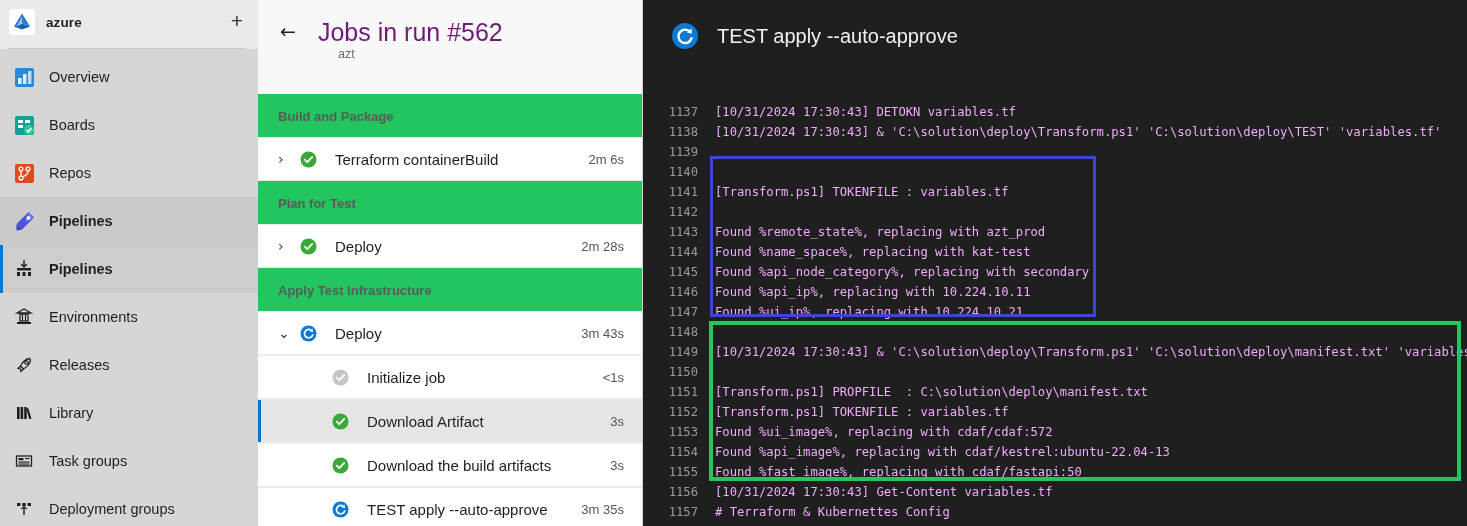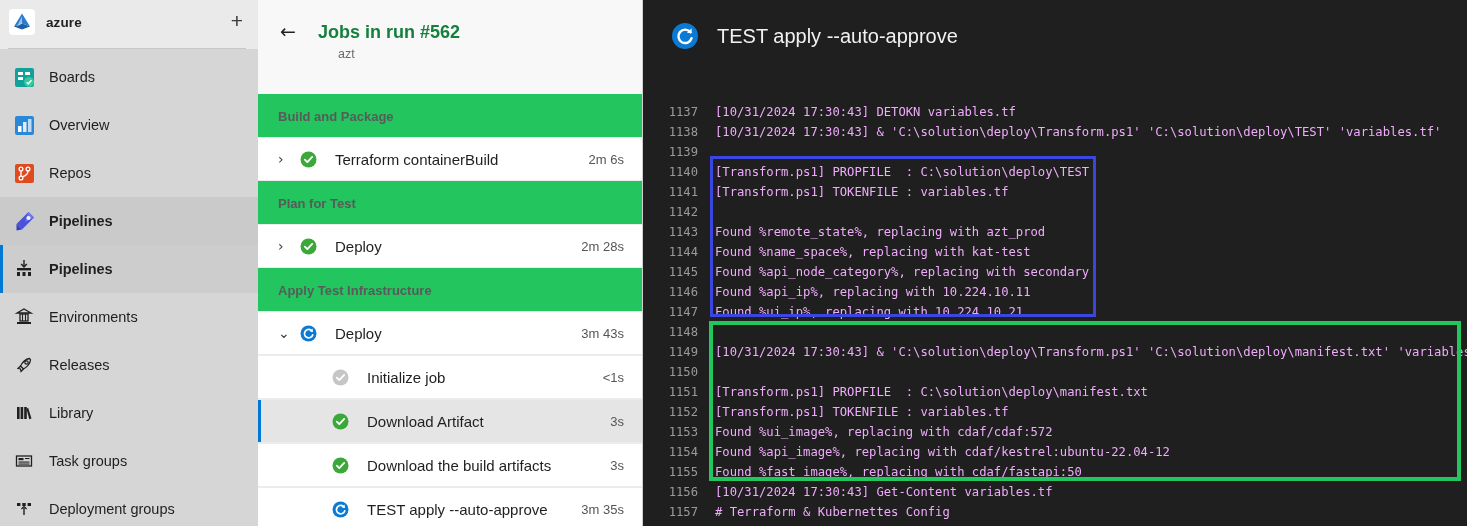--- a/index.html
+++ b/index.html
@@ -111,23 +111,23 @@
   .jobs-title-row { display: flex; align-items: flex-start; }
   .back-arrow {
     font-size: 19px;
     color: #1f1f1f;
     line-height: 22px;
     margin-right: 22px;
     cursor: pointer;
     font-family: "DejaVu Sans", sans-serif;
   }
   .jobs-title {
-    font-size: 18px;
-    font-weight: bold;
-    color: #15803d;
+    font-size: 25px;
+    font-weight: normal;
+    color: #701a75;
     line-height: 24px;
   }
   .jobs-sub {
     font-size: 12.5px;
     color: #6b6b6b;
     margin-left: 58px;
     margin-top: 3px;
   }
   .stage-label {
     font-size: 13px;
@@ -246,41 +246,41 @@
       </div>
       <div class="org-name">azure</div>
       <div class="add-btn">+</div>
     </div>
 
     <div class="nav-list">
 
       <div class="nav-item">
         <span class="nav-icon">
           <svg width="23" height="23" viewBox="0 0 23 23">
+            <rect x="2" y="2" width="19" height="19" rx="2" fill="#2b88d8"></rect>
+            <rect x="5" y="12" width="3.5" height="6" fill="#ffffff"></rect>
+            <rect x="10" y="8" width="3.5" height="10" fill="#ffffff" opacity="0.85"></rect>
+            <rect x="15" y="5" width="3.5" height="13" fill="#ffffff" opacity="0.7"></rect>
+          </svg>
+        </span>
+        <span class="nav-label">Overview</span>
+      </div>
+
+      <div class="nav-item">
+        <span class="nav-icon">
+          <svg width="23" height="23" viewBox="0 0 23 23">
             <rect x="2" y="2" width="19" height="19" rx="2" fill="#12a19a"></rect>
             <rect x="5" y="6" width="5" height="3" fill="#ffffff"></rect>
             <rect x="12" y="6" width="5" height="3" fill="#ffffff"></rect>
             <rect x="5" y="11" width="5" height="3" fill="#ffffff"></rect>
             <circle cx="16" cy="16" r="5" fill="#2ecc9a"></circle>
             <path d="M13.7 16.2 L15.3 17.8 L18.4 14.3" stroke="#ffffff" stroke-width="1.6" fill="none"></path>
           </svg>
         </span>
         <span class="nav-label">Boards</span>
-      </div>
-
-      <div class="nav-item">
-        <span class="nav-icon">
-          <svg width="23" height="23" viewBox="0 0 23 23">
-            <rect x="2" y="2" width="19" height="19" rx="2" fill="#2b88d8"></rect>
-            <rect x="5" y="12" width="3.5" height="6" fill="#ffffff"></rect>
-            <rect x="10" y="8" width="3.5" height="10" fill="#ffffff" opacity="0.85"></rect>
-            <rect x="15" y="5" width="3.5" height="13" fill="#ffffff" opacity="0.7"></rect>
-          </svg>
-        </span>
-        <span class="nav-label">Overview</span>
       </div>
 
       <div class="nav-item">
         <span class="nav-icon">
           <svg width="23" height="23" viewBox="0 0 23 23">
             <rect x="2" y="2" width="19" height="19" rx="2" fill="#df4b1f"></rect>
             <circle cx="8" cy="7" r="1.9" fill="none" stroke="#ffffff" stroke-width="1.3"></circle>
             <circle cx="8" cy="16" r="1.9" fill="none" stroke="#ffffff" stroke-width="1.3"></circle>
             <circle cx="15" cy="7" r="1.9" fill="none" stroke="#ffffff" stroke-width="1.3"></circle>
             <path d="M8 9 L8 14" stroke="#ffffff" stroke-width="1.3"></path>
@@ -489,35 +489,35 @@
             <path d="M20.6 6.2 L20.6 11.1 L15.9 11.1 Z" fill="#ffffff"></path>
           </svg>
       </span>
       <span class="log-header-title">TEST apply --auto-approve</span>
     </div>
 
     <div class="log-body">
       <div class="log-line"><span class="ln">1137</span><span class="ltxt">[10/31/2024 17:30:43] DETOKN variables.tf</span></div>
       <div class="log-line"><span class="ln">1138</span><span class="ltxt">[10/31/2024 17:30:43] &amp; 'C:\solution\deploy\Transform.ps1' 'C:\solution\deploy\TEST' 'variables.tf'</span></div>
       <div class="log-line"><span class="ln">1139</span><span class="ltxt"></span></div>
-      <div class="log-line"><span class="ln">1140</span><span class="ltxt">[Transform.ps1] PROPFILE  : C:\solution\deploy\TEST</span></div>
+      <div class="log-line"><span class="ln">1140</span></div>
       <div class="log-line"><span class="ln">1141</span><span class="ltxt">[Transform.ps1] TOKENFILE : variables.tf</span></div>
       <div class="log-line"><span class="ln">1142</span></div>
       <div class="log-line"><span class="ln">1143</span><span class="ltxt">Found %remote_state%, replacing with azt_prod</span></div>
       <div class="log-line"><span class="ln">1144</span><span class="ltxt">Found %name_space%, replacing with kat-test</span></div>
       <div class="log-line"><span class="ln">1145</span><span class="ltxt">Found %api_node_category%, replacing with secondary</span></div>
       <div class="log-line"><span class="ln">1146</span><span class="ltxt">Found %api_ip%, replacing with 10.224.10.11</span></div>
       <div class="log-line"><span class="ln">1147</span><span class="ltxt">Found %ui_ip%, replacing with 10.224.10.21</span></div>
       <div class="log-line"><span class="ln">1148</span></div>
       <div class="log-line"><span class="ln">1149</span><span class="ltxt">[10/31/2024 17:30:43] &amp; 'C:\solution\deploy\Transform.ps1' 'C:\solution\deploy\manifest.txt' 'variables.tf'</span></div>
       <div class="log-line"><span class="ln">1150</span><span class="ltxt"></span></div>
       <div class="log-line"><span class="ln">1151</span><span class="ltxt">[Transform.ps1] PROPFILE  : C:\solution\deploy\manifest.txt</span></div>
       <div class="log-line"><span class="ln">1152</span><span class="ltxt">[Transform.ps1] TOKENFILE : variables.tf</span></div>
       <div class="log-line"><span class="ln">1153</span><span class="ltxt">Found %ui_image%, replacing with cdaf/cdaf:572</span></div>
-      <div class="log-line"><span class="ln">1154</span><span class="ltxt">Found %api_image%, replacing with cdaf/kestrel:ubuntu-22.04-12</span></div>
+      <div class="log-line"><span class="ln">1154</span><span class="ltxt">Found %api_image%, replacing with cdaf/kestrel:ubuntu-22.04-13</span></div>
       <div class="log-line"><span class="ln">1155</span><span class="ltxt">Found %fast_image%, replacing with cdaf/fastapi:50</span></div>
       <div class="log-line"><span class="ln">1156</span><span class="ltxt">[10/31/2024 17:30:43] Get-Content variables.tf</span></div>
       <div class="log-line"><span class="ln">1157</span><span class="ltxt"># Terraform &amp; Kubernettes Config</span></div>
     </div>
 
     <div class="hl-box hl-blue" id="hl0" style="left: 67px; top: 156px; width: 386px; height: 161px; border-color: rgb(59, 70, 224);"></div>
     <div class="hl-box hl-green" id="hl1" style="left: 66px; top: 321px; width: 752px; height: 160px; border-color: rgb(34, 197, 94);"></div>
   </div>
 
 </div>

